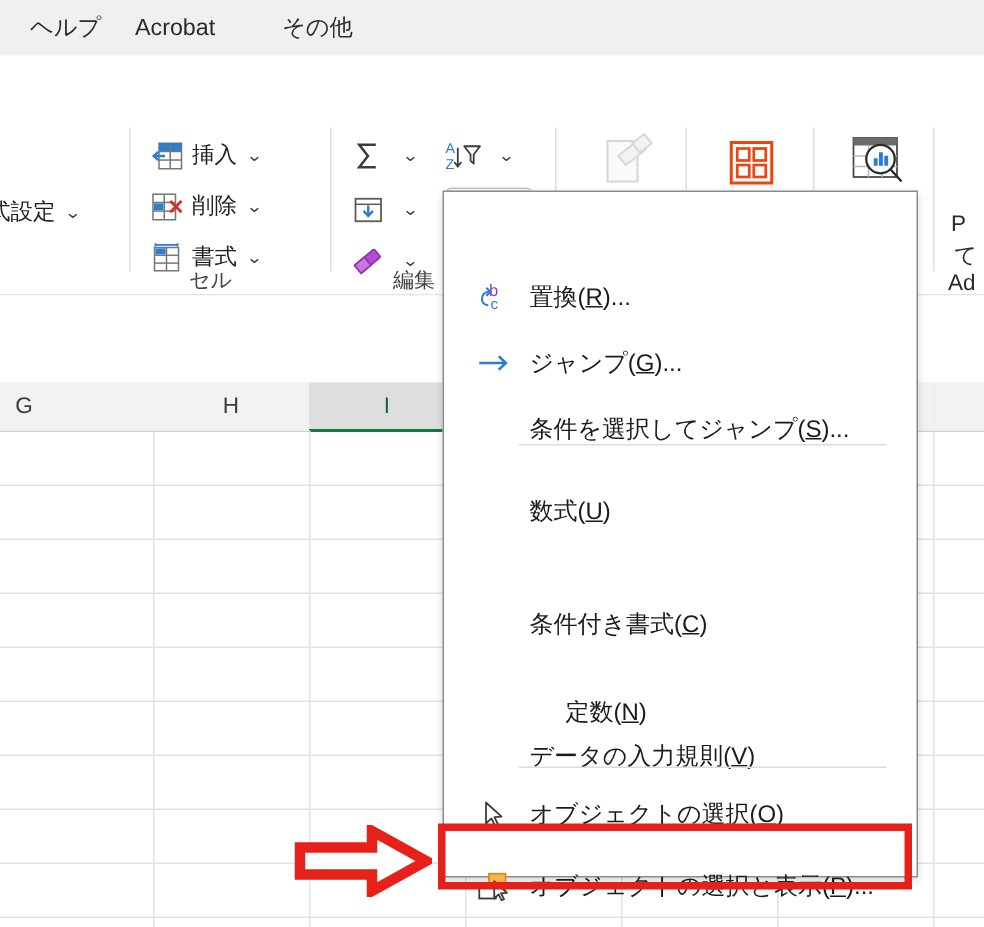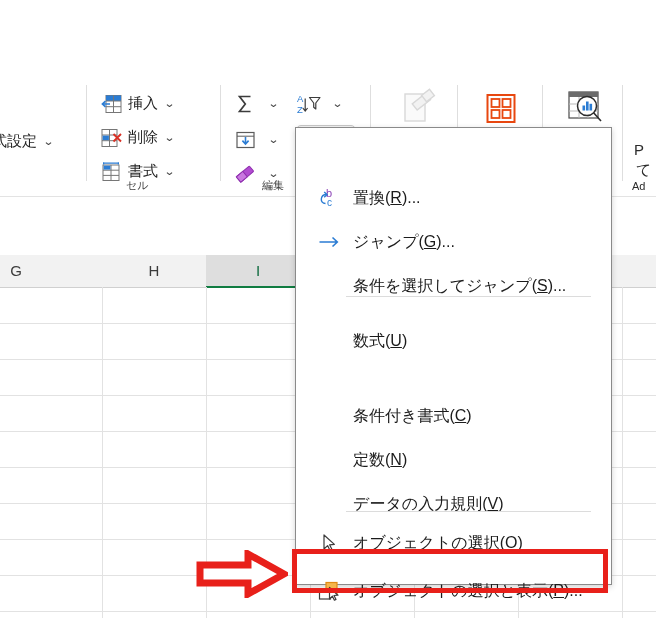--- a/index.html
+++ b/index.html
@@ -29,21 +29,21 @@
   .ribbon{
     position:absolute;left:0;top:37px;width:656px;height:160px;
     background:#ffffff;
   }
   .ribbon-bottom-line{
     position:absolute;left:0;top:196px;width:656px;height:1px;background:#e3e3e3;
   }
   .vsep{position:absolute;width:1px;background:#dedede;}
 
   .grp-label{
-    position:absolute;font-size:11px;color:#444;white-space:nowrap;
+    position:absolute;font-size:14px;color:#444;white-space:nowrap;
     top:141px;
   }
 
   
   .smallbtn{
     position:absolute;height:29px;display:flex;align-items:center;
     font-size:15px;color:#1f1f1f;white-space:nowrap;cursor:default;
   }
   .smallbtn .glyph{width:26px;height:22px;display:flex;align-items:center;justify-content:center;margin-right:4px;}
   .chev{font-size:11px;color:#444;margin-left:7px;transform:scaleX(1.25);}
@@ -113,20 +113,25 @@
     border:5px solid #e8201a;box-sizing:border-box;z-index:20;
     background:transparent;
   }
   .redarrow{position:absolute;left:196px;top:550px;width:92px;height:48px;z-index:20;}
 </style>
 </head>
 <body>
 
 <div id="app">
 
+  <div class="tabstrip">
+    <div class="tab tab-help">ヘルプ</div>
+    <div class="tab tab-acrobat">Acrobat</div>
+    <div class="tab tab-other">その他</div>
+  </div>
 
   <div class="ribbon">
 
     <div class="smallbtn" style="left:-8px;top:90px;">
       <span class="mi-label" style="position:static;font-size:15px;">式設定</span>
       <span class="chev">⌄</span>
     </div>
 
     <div class="vsep" style="left:86px;top:48px;height:96px;"></div>
 
@@ -284,21 +289,21 @@
           <line x1="31.8" y1="26" x2="39" y2="34" stroke="#2b2b2b" stroke-width="1.6"></line>
         </svg>
       </span>
       <span class="blabel">データ</span>
     </div>
 
     <div class="vsep" style="left:622px;top:48px;height:96px;"></div>
 
     <div class="rtext" style="left:634px;top:104px;">P</div>
     <div class="rtext" style="left:636px;top:124px;">て</div>
-    <div class="rtext" style="left:632px;top:143px;font-size:11px;">Ad</div>
+    <div class="rtext" style="left:632px;top:143px;font-size:15px;">Ad</div>
   </div>
   <div class="ribbon-bottom-line"></div>
 
   <div class="sheet">
 
     <div class="colhead-row">
       <div class="colhead" style="left:-70px;width:172px;">G</div>
       <div class="colhead" style="left:102px;width:104px;">H</div>
       <div class="colhead sel" style="left:206px;width:104px;">I</div>
       <div class="colhead" style="left:310px;width:104px;"></div>
@@ -358,21 +363,21 @@
 
     <div class="mi" style="top:191px;">
       <span class="mi-label"><span>数式(</span><u>U</u><span>)</span></span>
     </div>
 
 
     <div class="mi" style="top:266px;">
       <span class="mi-label"><span>条件付き書式(</span><u>C</u><span>)</span></span>
     </div>
 
-    <div class="mi" style="top:310px;">
+    <div class="mi" style="top:325px;margin-left:24px;">
       <span class="mi-label"><span>定数(</span><u>N</u><span>)</span></span>
     </div>
 
     <div class="mi" style="top:354px;">
       <span class="mi-label"><span>データの入力規則(</span><u>V</u><span>)</span></span>
     </div>
 
     <div class="msep" style="top:383px;"></div>
 
     <div class="mi" style="top:393px;">

